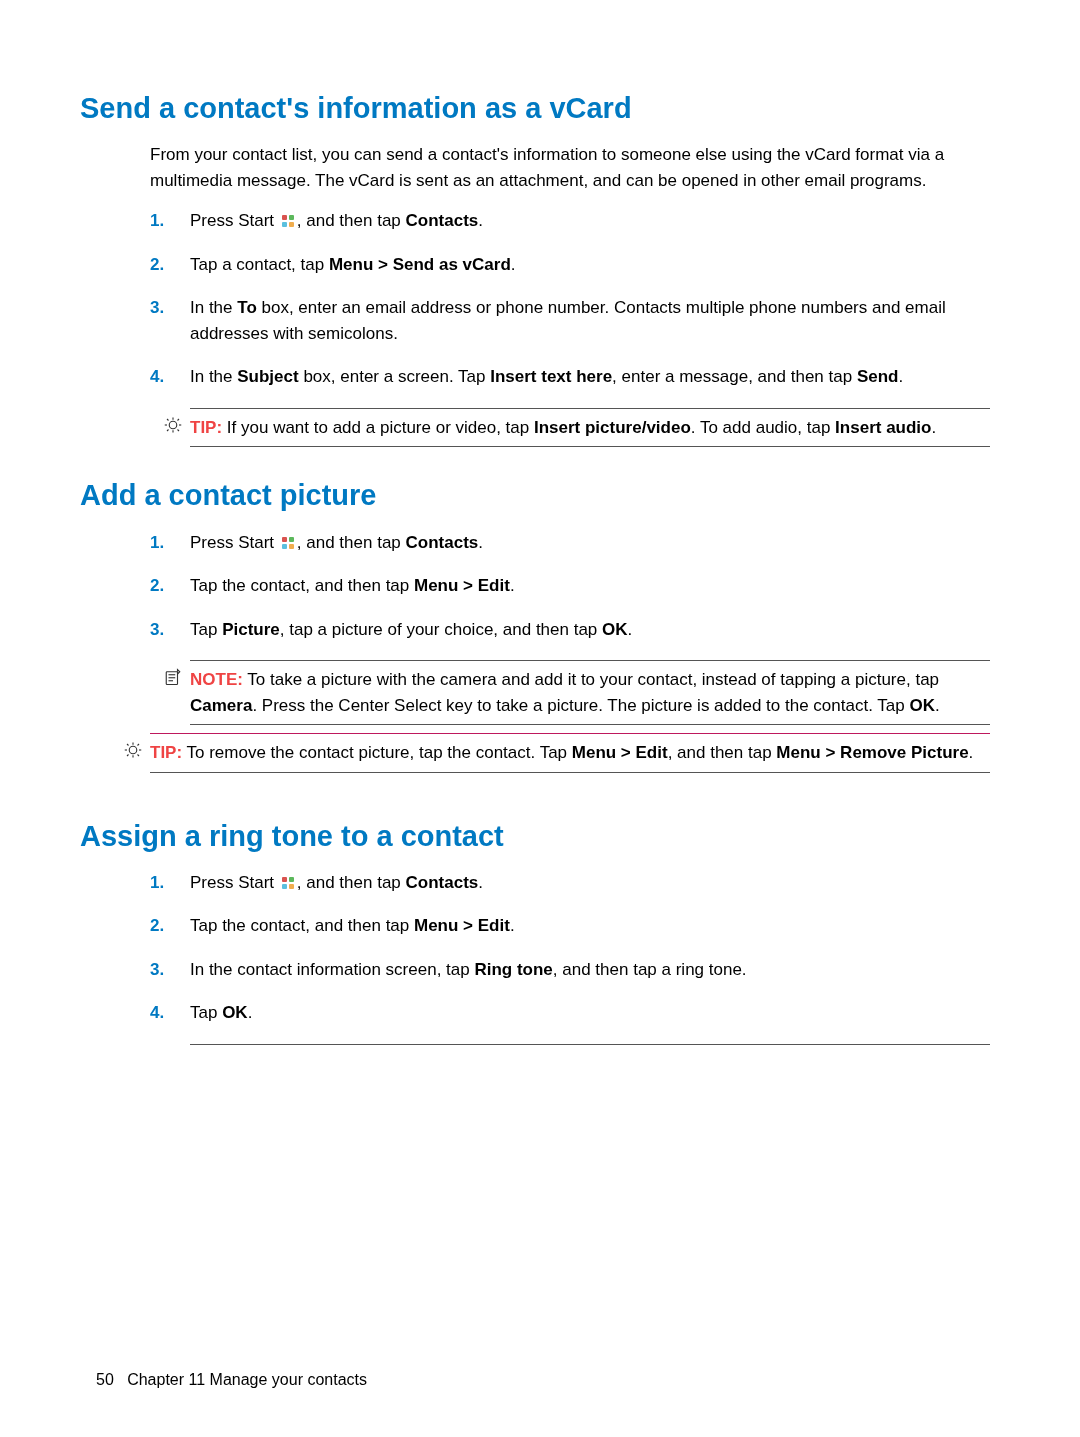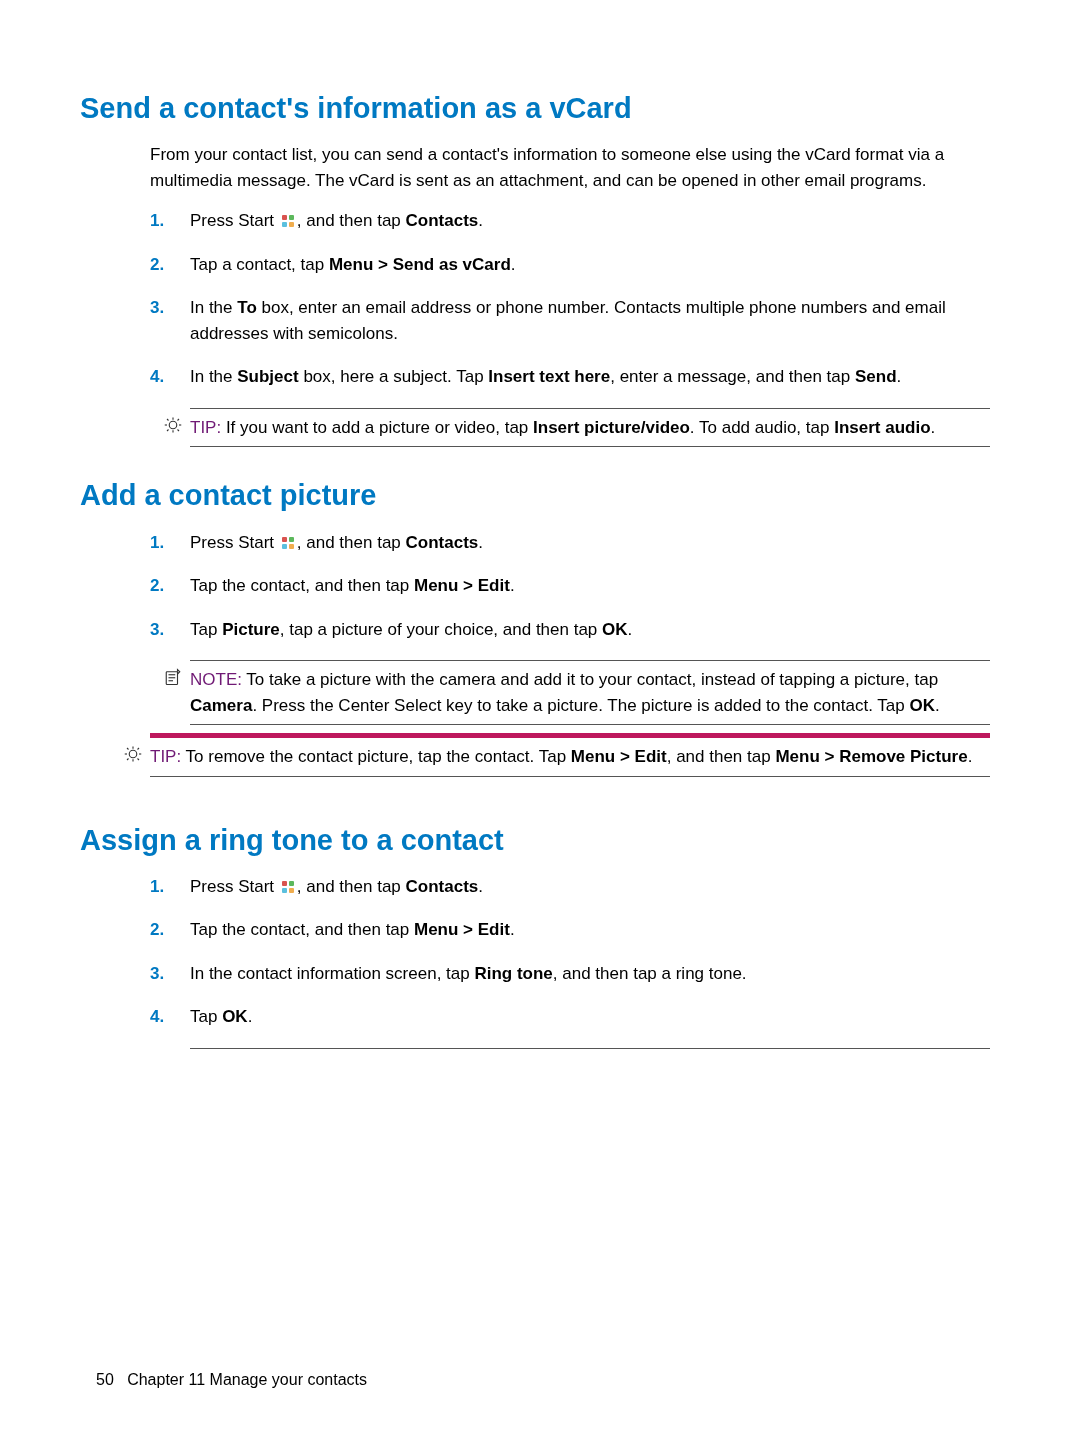--- a/index.html
+++ b/index.html
@@ -53,36 +53,36 @@
     margin-left: 110px;
     padding-left: 0;
     padding-top: 6px;
     padding-bottom: 6px;
     border-top: 1px solid #555;
     margin-top: 6px;
     line-height: 1.5;
   }
   .note-block.outer, .tip-block.outer {
     margin-left: 70px;
-    border-top: 5px solid #be185d;
+    border-top: 1px solid #be185d;
   }
   .admon-icon {
     position: absolute;
     left: -28px;
     top: 5px;
     width: 22px;
     height: 22px;
     display: flex;
     align-items: center;
     justify-content: center;
   }
   .admon-icon svg { display: block; }
   .note-label {
-    color: #701a75;
-    font-weight: normal;
+    color: #ef4444;
+    font-weight: bold;
   }
   .rule {
     border: none;
     border-top: 1px solid #555;
     margin: 0;
   }
   .rule110 { margin-left: 110px; }
   .rule70 { margin-left: 70px; }
   .section { margin-bottom: 30px; }
   .bold { font-weight: bold; }
@@ -122,21 +122,21 @@
       <li><span class="num">1.</span>
         <span>Press Start </span><span class="start-icon"><span></span><span></span><span></span><span></span></span><span>, and then tap </span><span class="bold">Contacts</span><span>.</span>
       </li>
       <li><span class="num">2.</span>
         <span>Tap a contact, tap </span><span class="bold">Menu &gt; Send as vCard</span><span>.</span>
       </li>
       <li><span class="num">3.</span>
         <span>In the </span><span class="bold">To</span><span> box, enter an email address or phone number. Contacts multiple phone numbers and email addresses with semicolons.</span>
       </li>
       <li><span class="num">4.</span>
-        <span>In the </span><span class="bold">Subject</span><span> box, here a subject. Tap </span><span class="bold">Insert text here</span><span>, enter a message, and then tap </span><span class="bold">Send</span><span>.</span>
+        <span>In the </span><span class="bold">Subject</span><span> box, enter a screen. Tap </span><span class="bold">Insert text here</span><span>, enter a message, and then tap </span><span class="bold">Send</span><span>.</span>
       </li>
     </ol>
     <div class="tip-block">
       <span class="admon-icon">
         <svg width="18" height="18" viewBox="0 0 24 24" fill="none" stroke="#333" stroke-width="1.5">
             <circle cx="12" cy="12" r="5"></circle>
             <line x1="12" y1="2" x2="12" y2="5"></line>
             <line x1="12" y1="19" x2="12" y2="22"></line>
             <line x1="4" y1="12" x2="1" y2="12"></line>
             <line x1="23" y1="12" x2="20" y2="12"></line>

